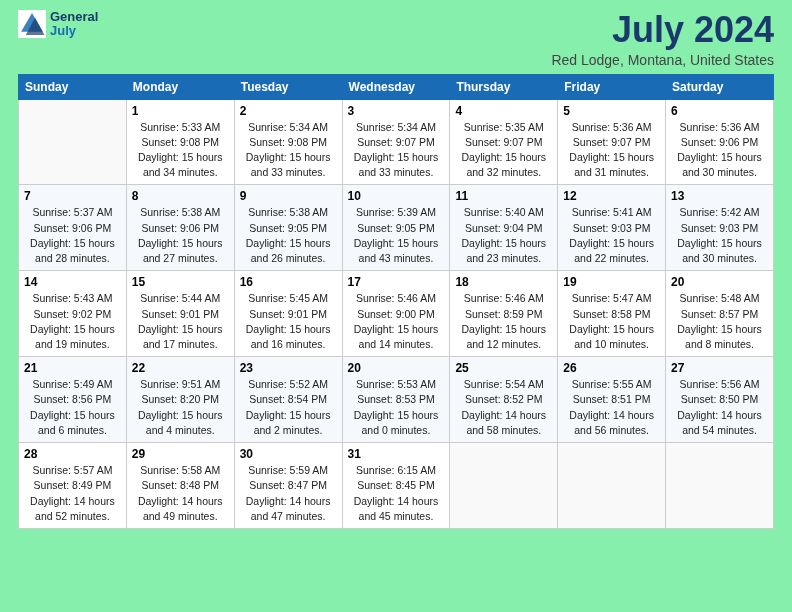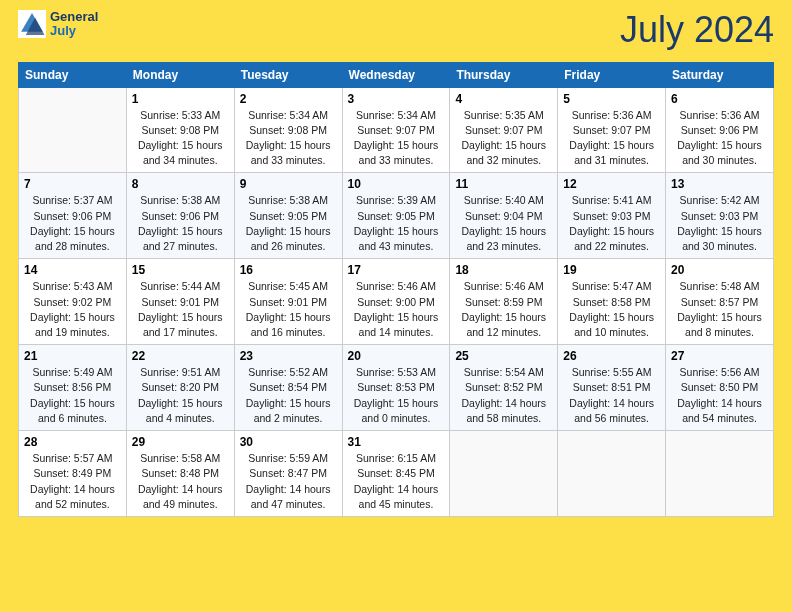--- a/index.html
+++ b/index.html
@@ -6,21 +6,21 @@
     body {
       font-family: Arial, sans-serif;
       background: #fff;
       width: 792px;
       min-height: 612px;
       padding: 0;
     }
     .page {
       width: 792px;
       min-height: 612px;
-      background: #fde047;
+      background: #86efac;
       padding: 10px 18px 10px 18px;
     }
     .header {
       display: flex;
       justify-content: space-between;
       align-items: flex-start;
       margin-bottom: 4px;
     }
     .logo {
       display: flex;
@@ -41,32 +41,32 @@
       width: 28px;
       height: 28px;
       margin-right: 2px;
     }
     .title-block {
       text-align: right;
     }
     .month-title {
       font-size: 36px;
       color: #1a3a6b;
-      font-weight: normal;
+      font-weight: bold;
       line-height: 1.1;
     }
     .location {
       font-size: 14px;
       color: #444;
       margin-top: 2px;
     }
     .calendar {
       width: 100%;
       border-collapse: collapse;
-      margin-top: 12px;
+      margin-top: 6px;
       font-size: 11px;
     }
     .calendar th {
       background: #1a6bb5;
       color: #fff;
       text-align: left;
       padding: 5px 6px;
       font-size: 12px;
       font-weight: bold;
       border: 1px solid #1a6bb5;
@@ -112,20 +112,21 @@
         <polygon points="18,4 32,28 4,28" fill="#1a6bb5" opacity="0.85"></polygon>
         <polygon points="22,10 34,32 10,32" fill="#1a3a6b" opacity="0.7"></polygon>
       </svg>
       <div class="logo-text">
         <span class="general">General</span>
         <span class="blue">July</span>
       </div>
     </div>
     <div class="title-block">
       <div class="month-title">July 2024</div>
+      <div class="location">Red Lodge, Montana, United States</div>
     </div>
   </div>
 
   <table class="calendar">
     <thead>
       <tr>
         <th>Sunday</th>
         <th>Monday</th>
         <th>Tuesday</th>
         <th>Wednesday</th>

